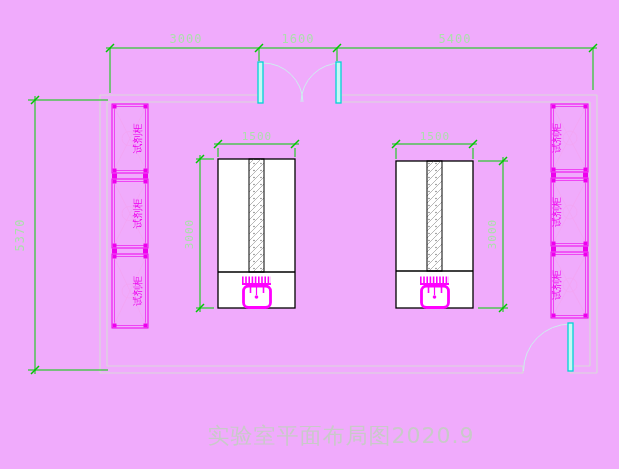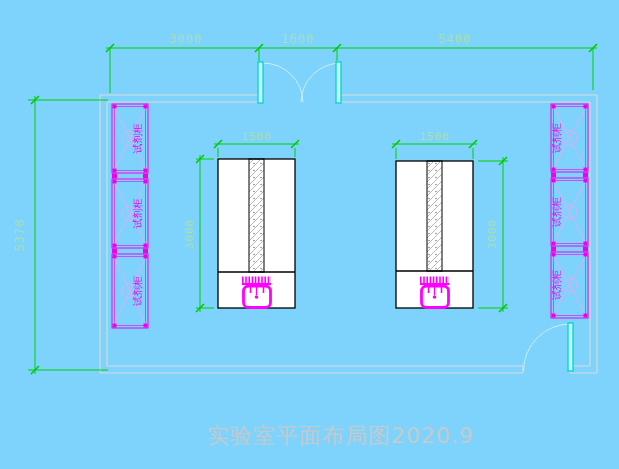--- a/index.html
+++ b/index.html
@@ -1,16 +1,16 @@
 <!DOCTYPE html>
 <html><head>
 <meta charset="utf-8">
 <style>
   html,body{margin:0;padding:0;background:#ffffff;}
-  .stage{position:relative;width:619px;height:469px;background:#7dd3fc;overflow:hidden;
+  .stage{position:relative;width:619px;height:469px;background:#f0abfc;overflow:hidden;
          font-family:"DejaVu Sans",sans-serif;}
   svg{position:absolute;left:0;top:0;}
   .dim{stroke:#00cf00;stroke-width:1;fill:none;}
   .dimtick{stroke:#00c800;stroke-width:1.5;fill:none;}
   .dimtext{fill:#abdfab;font-family:"DejaVu Sans Mono",monospace;font-size:12px;letter-spacing:1px;}
   .dimtext2{fill:#abdfab;font-family:"DejaVu Sans Mono",monospace;font-size:11px;letter-spacing:1px;}
   .wall{stroke:#d9d9d9;stroke-width:1.2;fill:none;}
   .bench{stroke:#000000;stroke-width:1.3;fill:#ffffff;}
   .strip{stroke:#000000;stroke-width:1;}
   .mag{stroke:#ee00ee;stroke-width:1;fill:none;}

